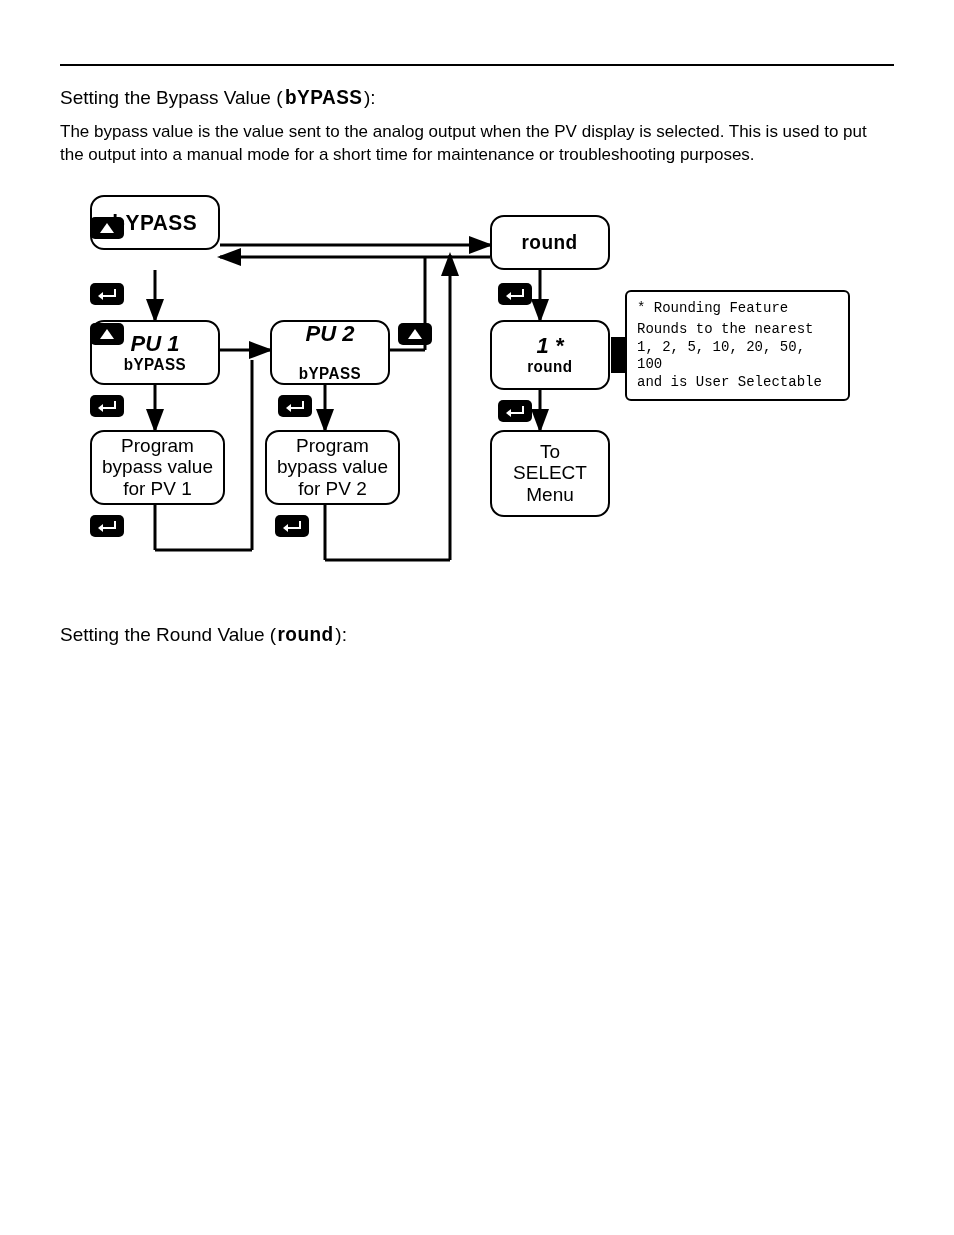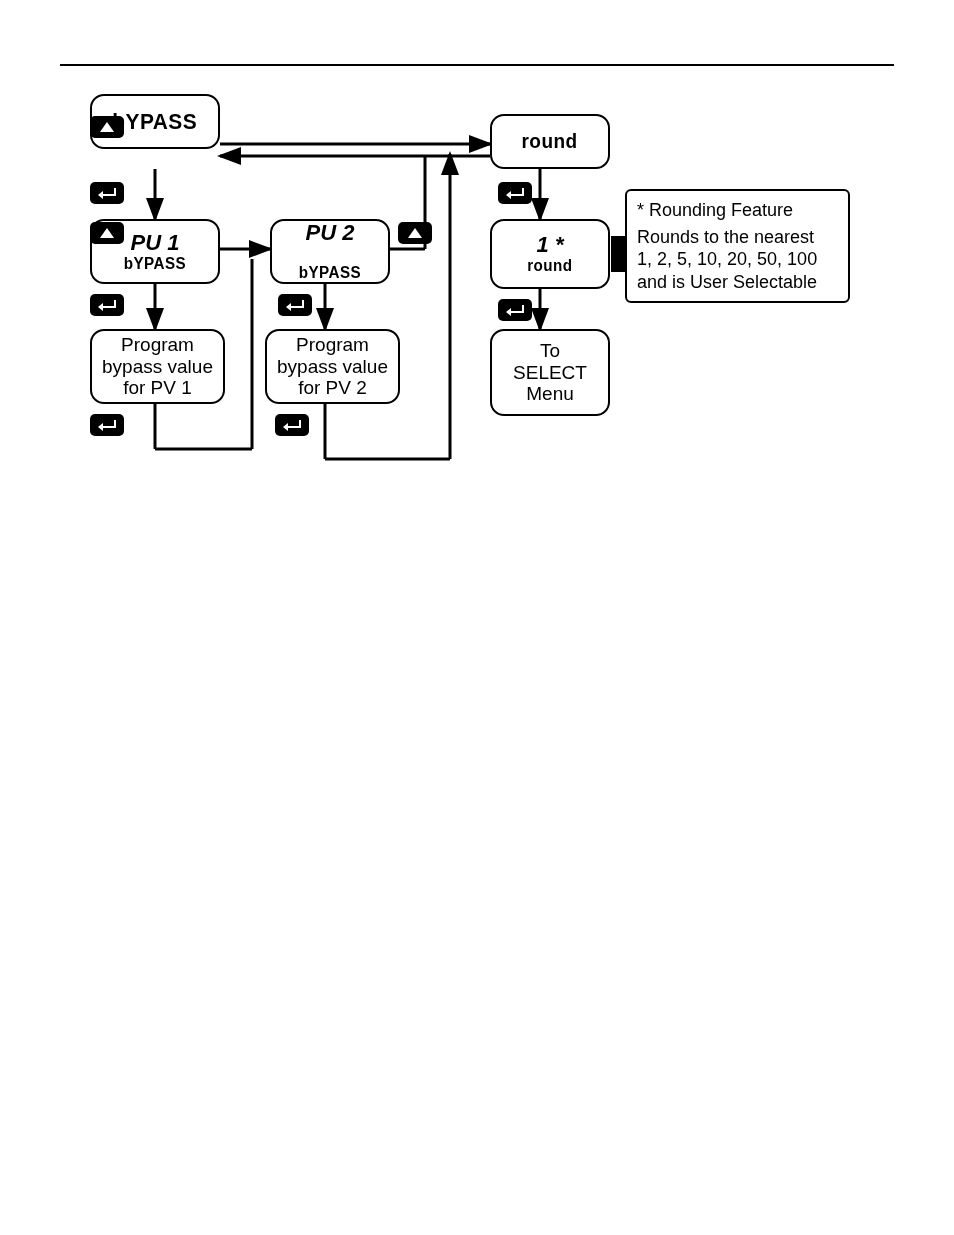--- a/index.html
+++ b/index.html
@@ -65,22 +65,23 @@
     align-items: center;
     justify-content: center;
   }
   .keybtn svg { display:block; }
   .callout {
     position: absolute;
     border: 2.5px solid #000;
     border-radius: 6px;
     background: #fff;
     padding: 8px 10px;
-    font-size: 18px;
+    font-size: 14px;
     line-height: 1.25;
+    font-family: Liberation Mono, monospace;
   }
   .callout-tab {
     position: absolute;
     background:#000;
     width: 14px;
     height: 36px;
   }
   svg.wires {
     position:absolute;
     left:0; top:0;
@@ -91,20 +92,24 @@
     margin-top: 26px;
     line-height: 1.35;
   }
 </style>
 </head>
 <body>
 
 <div class="top-rule"></div>
 
 <div class="intro">
+  <div class="sec-title">
+    <span>Setting the Bypass Value (</span><span class="seg">bYPASS</span><span>):</span>
+  </div>
+  <p>The bypass value is the value sent to the analog output when the PV display is selected. This is used to put the output into a manual mode for a short time for maintenance or troubleshooting purposes.</p>
 </div>
 
 <div class="diagram">
 
   <svg class="wires">
     <defs>
       <marker id="ah" markerWidth="10" markerHeight="10" refX="7" refY="3" orient="auto">
         <path d="M0,0 L8,3 L0,6 Z" fill="#000"></path>
       </marker>
     </defs>
@@ -236,13 +241,16 @@
     <div style="font-weight:normal;">* Rounding Feature</div>
     <div style="height:4px;"></div>
     <div>Rounds to the nearest</div>
     <div>1, 2, 5, 10, 20, 50, 100</div>
     <div>and is User Selectable</div>
   </div>
 
 </div>
 
 <div class="round-sec">
+  <div class="sec-title">
+    <span>Setting the Round Value (</span><span class="seg">round</span><span>):</span>
+  </div>
 </div>
 
 </body></html>

